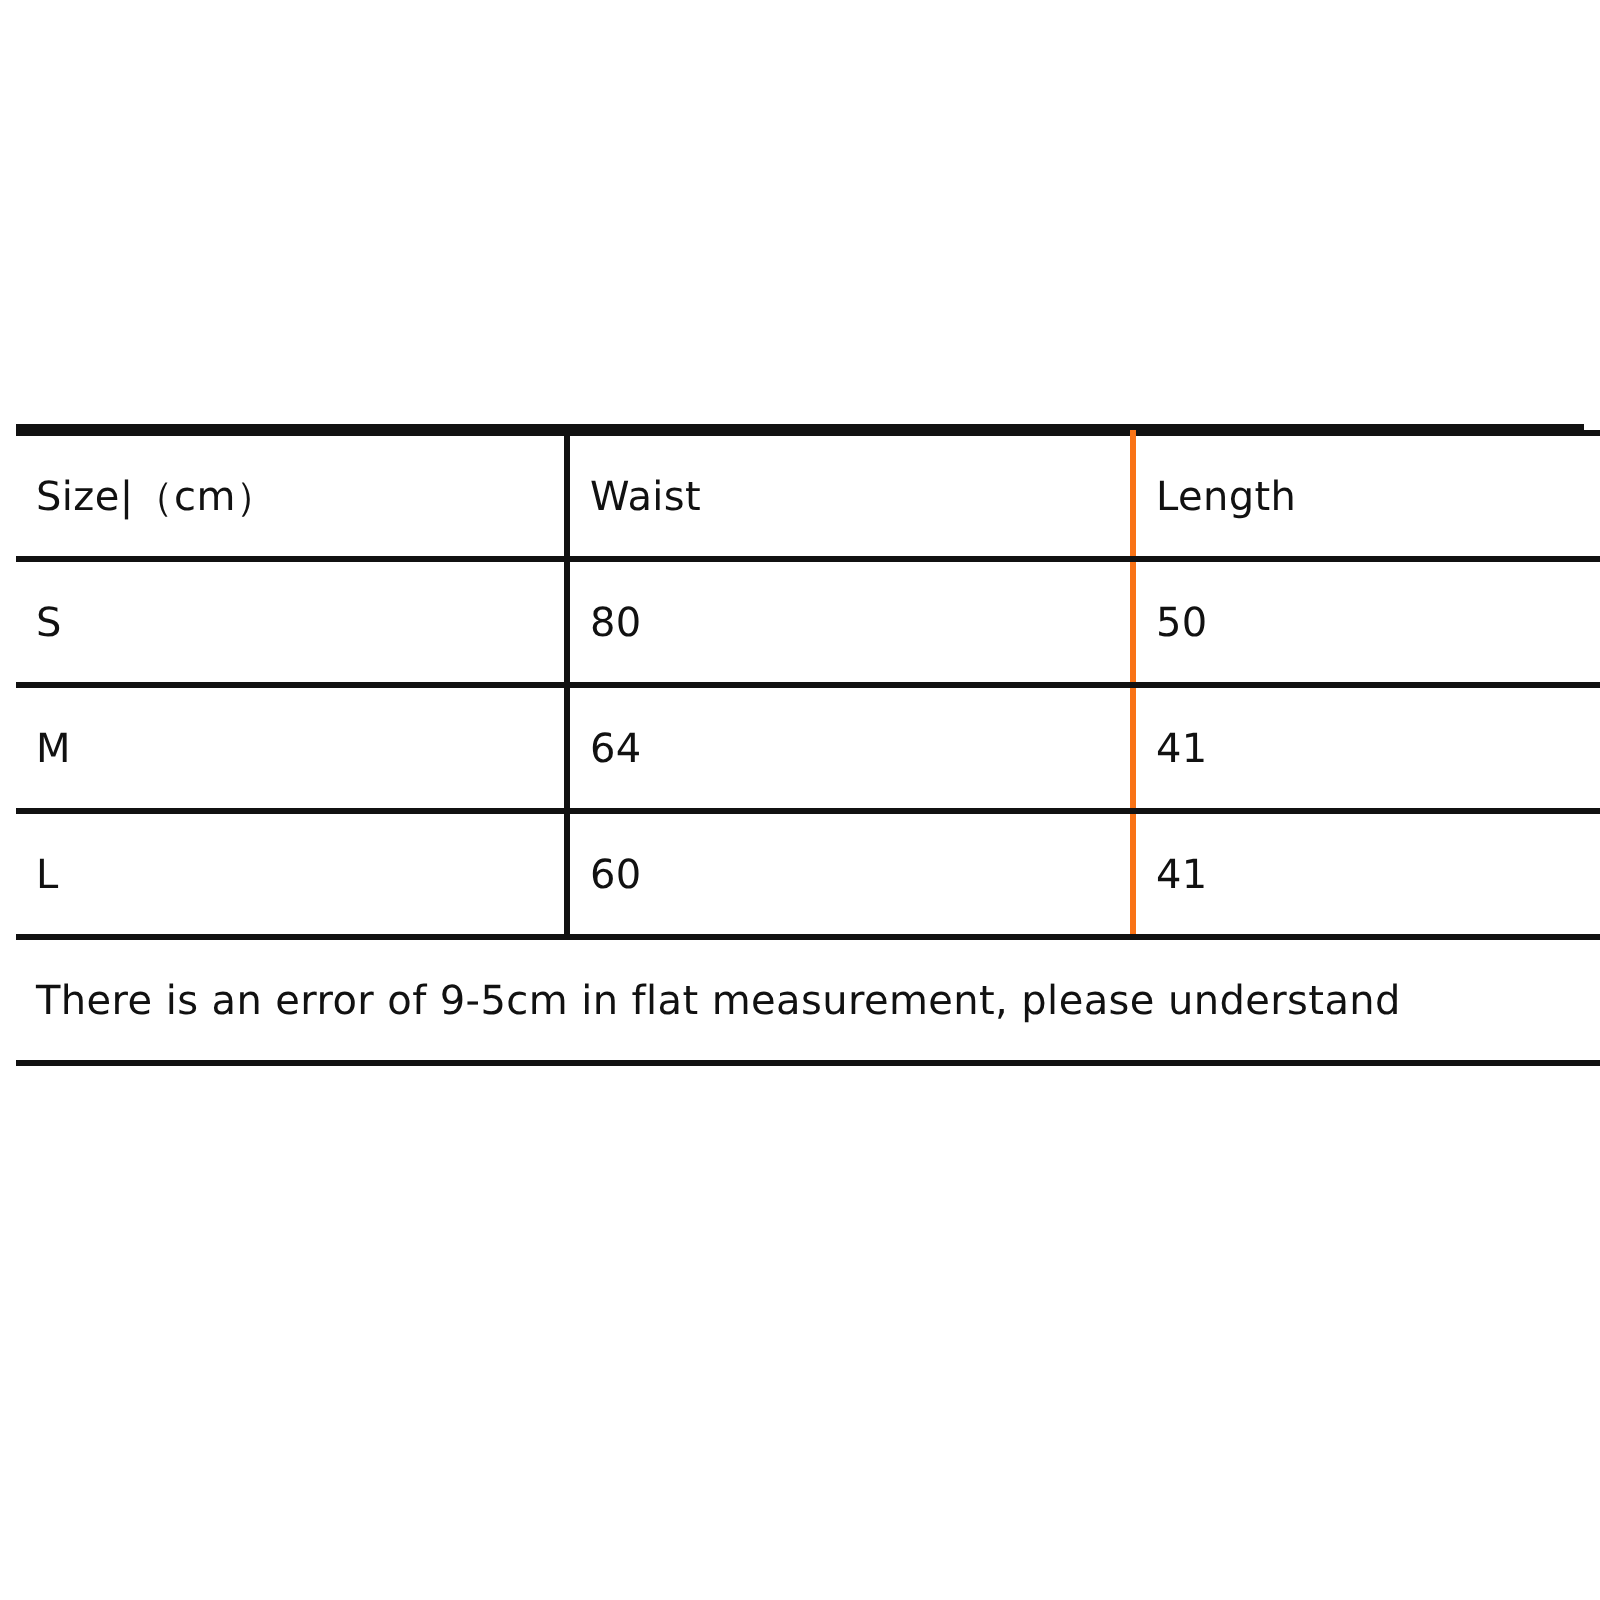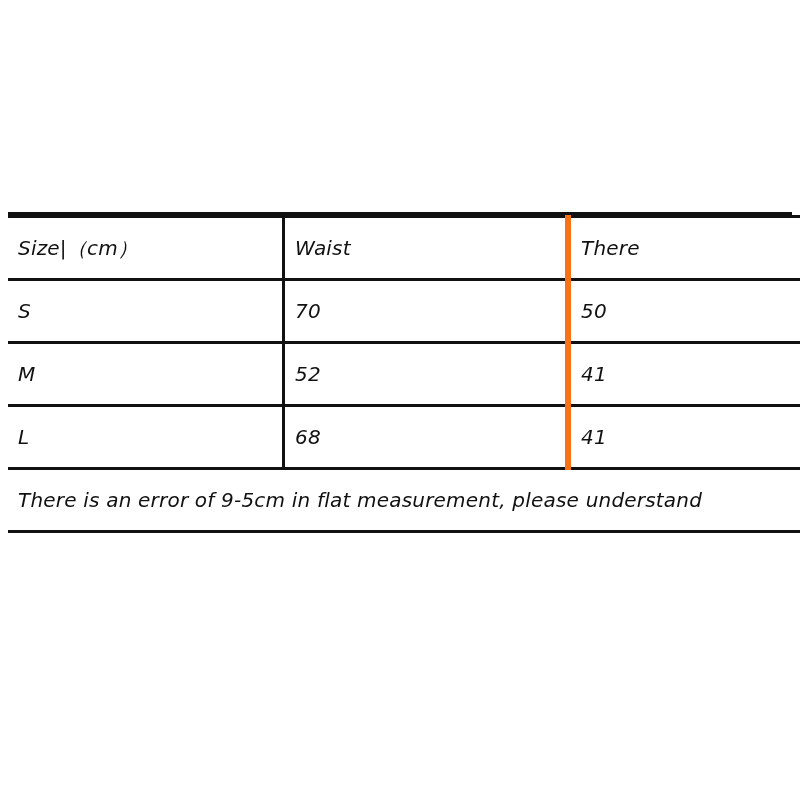--- a/index.html
+++ b/index.html
@@ -51,95 +51,94 @@
     letter-spacing: 0.2px;
   }
 
   
   table.size-table td.col-size {
     width: 264px;
     border-right: 3px solid #111111;
   }
   table.size-table td.col-waist {
     width: 270px;
-    border-right: 6px solid #f97316;
+    border-right: 3px solid #f97316;
   }
   table.size-table td.col-length {
     width: 250px;
   }
 
   
   table.size-table tr + tr td {
     border-top: none;
   }
 
   td.note-cell {
     border-right: none !important;
     border-left: none;
     font-size: 19px;
     height: 58px;
     padding-left: 10px;
   }
 
   .cell-text {
     display: inline-block;
-    font-style: italic;
   }
 </style>
 </head>
 <body>
 
 <div class="chart-wrap">
 
   <div class="top-rule"></div>
 
   <table class="size-table">
     <tbody>
       <tr>
         <td class="col-size">
           <span class="cell-text">Size|（cm）</span>
         </td>
         <td class="col-waist">
           <span class="cell-text">Waist</span>
         </td>
         <td class="col-length">
-          <span class="cell-text">There</span>
+          <span class="cell-text">Length</span>
         </td>
       </tr>
 
       <tr>
         <td class="col-size">
           <span class="cell-text">S</span>
         </td>
         <td class="col-waist">
-          <span class="cell-text">70</span>
+          <span class="cell-text">80</span>
         </td>
         <td class="col-length">
           <span class="cell-text">50</span>
         </td>
       </tr>
 
       <tr>
         <td class="col-size">
           <span class="cell-text">M</span>
         </td>
         <td class="col-waist">
-          <span class="cell-text">52</span>
+          <span class="cell-text">64</span>
         </td>
         <td class="col-length">
           <span class="cell-text">41</span>
         </td>
       </tr>
 
       <tr>
         <td class="col-size">
           <span class="cell-text">L</span>
         </td>
         <td class="col-waist">
-          <span class="cell-text">68</span>
+          <span class="cell-text">60</span>
         </td>
         <td class="col-length">
           <span class="cell-text">41</span>
         </td>
       </tr>
 
       <tr>
         <td class="note-cell" colspan="3">
           <span class="cell-text">There is an error of 9-5cm in flat measurement, please understand</span>
         </td>

